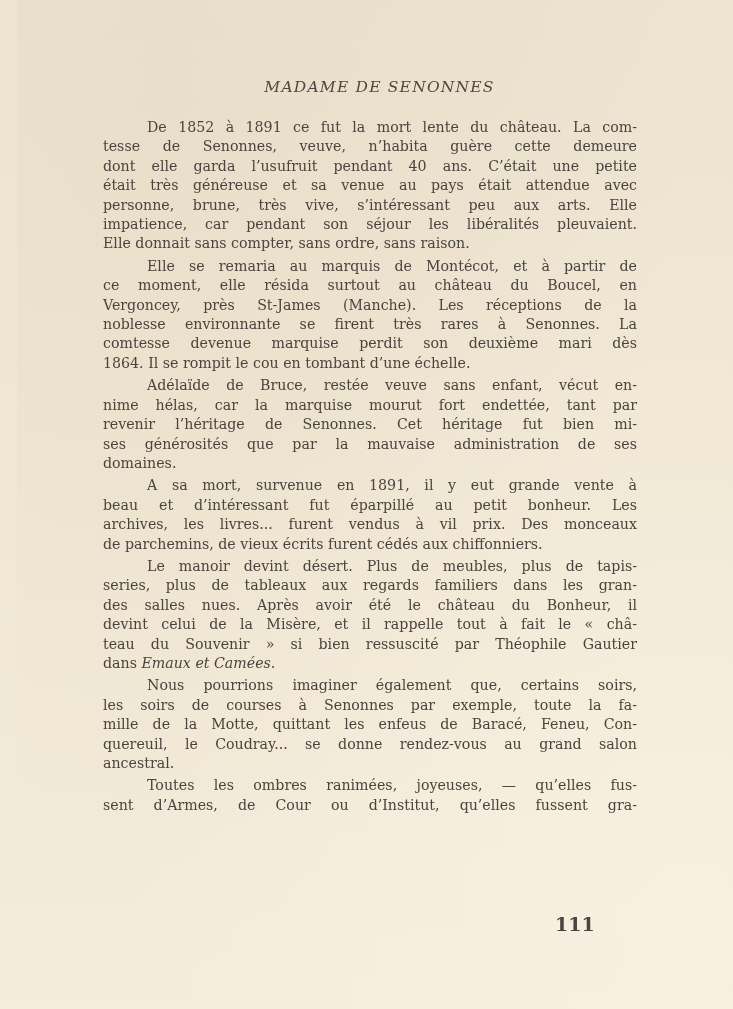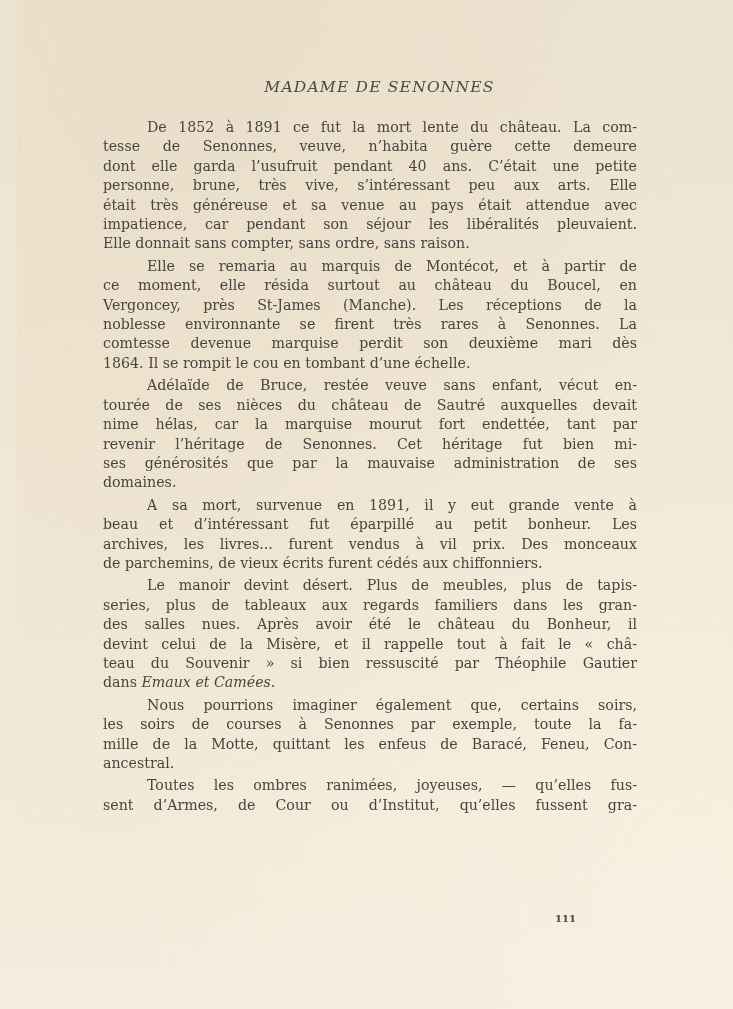--- a/index.html
+++ b/index.html
@@ -30,53 +30,52 @@
     .line {
       display: block; white-space: nowrap;
       text-align: justify; text-align-last: justify; margin-left: 8px;
     }
     .line.first { padding-left: 44px; }
     .line.last { text-align-last: left; }
     .it { font-style: italic; }
     .page-number {
       position: absolute; top: 913px; left: 538px;
       font-family: "DejaVu Serif", serif; font-weight: bold;
-      font-size: 10px; color: #4a443e;
+      font-size: 19px; color: #4a443e;
     }
   </style>
 </head>
 <body>
 
 <div class="page">
   <div class="running-head">MADAME DE SENONNES</div>
 
   <div class="body-text">
 
     <p class="para">
       <span class="line first">De 1852 à 1891 ce fut la mort lente du château. La com-</span>
       <span class="line">tesse de Senonnes, veuve, n’habita guère cette demeure</span>
       <span class="line">dont elle garda l’usufruit pendant 40 ans. C’était une petite</span>
+      <span class="line">était très généreuse et sa venue au pays était attendue avec</span>
       <span class="line">personne, brune, très vive, s’intéressant peu aux arts. Elle</span>
-      <span class="line">était très généreuse et sa venue au pays était attendue avec</span>
       <span class="line">impatience, car pendant son séjour les libéralités pleuvaient.</span>
       <span class="line last">Elle donnait sans compter, sans ordre, sans raison.</span>
     </p>
 
     <p class="para">
       <span class="line first">Elle se remaria au marquis de Montécot, et à partir de</span>
       <span class="line">ce moment, elle résida surtout au château du Boucel, en</span>
       <span class="line">Vergoncey, près St-James (Manche). Les réceptions de la</span>
       <span class="line">noblesse environnante se firent très rares à Senonnes. La</span>
       <span class="line">comtesse devenue marquise perdit son deuxième mari dès</span>
       <span class="line last">1864. Il se rompit le cou en tombant d’une échelle.</span>
     </p>
 
     <p class="para">
       <span class="line first">Adélaïde de Bruce, restée veuve sans enfant, vécut en-</span>
-      <span class="line">tourée de ses nièces du château de Sautré auxquelles devait</span>
       <span class="line">nime hélas, car la marquise mourut fort endettée, tant par</span>
       <span class="line">revenir l’héritage de Senonnes. Cet héritage fut bien mi-</span>
       <span class="line">ses générosités que par la mauvaise administration de ses</span>
       <span class="line last">domaines.</span>
     </p>
 
     <p class="para">
       <span class="line first">A sa mort, survenue en 1891, il y eut grande vente à</span>
       <span class="line">beau et d’intéressant fut éparpillé au petit bonheur. Les</span>
       <span class="line">archives, les livres... furent vendus à vil prix. Des monceaux</span>
@@ -89,20 +88,21 @@
       <span class="line">des salles nues. Après avoir été le château du Bonheur, il</span>
       <span class="line">devint celui de la Misère, et il rappelle tout à fait le « châ-</span>
       <span class="line">teau du Souvenir » si bien ressuscité par Théophile Gautier</span>
       <span class="line last"><span>dans </span><span class="it">Emaux et Camées</span><span>.</span></span>
     </p>
 
     <p class="para">
       <span class="line first">Nous pourrions imaginer également que, certains soirs,</span>
       <span class="line">les soirs de courses à Senonnes par exemple, toute la fa-</span>
       <span class="line">mille de la Motte, quittant les enfeus de Baracé, Feneu, Con-</span>
+      <span class="line">quereuil, le Coudray... se donne rendez-vous au grand salon</span>
       <span class="line last">ancestral.</span>
     </p>
 
     <p class="para">
       <span class="line first">Toutes les ombres ranimées, joyeuses, — qu’elles fus-</span>
       <span class="line">sent d’Armes, de Cour ou d’Institut, qu’elles fussent gra-</span>
     </p>
   </div>
 
   <div class="page-number">111</div>

